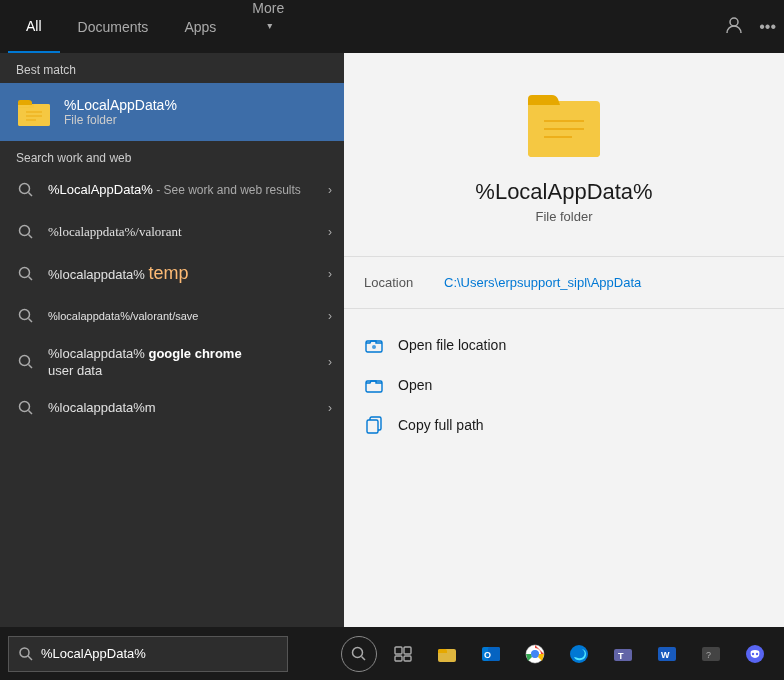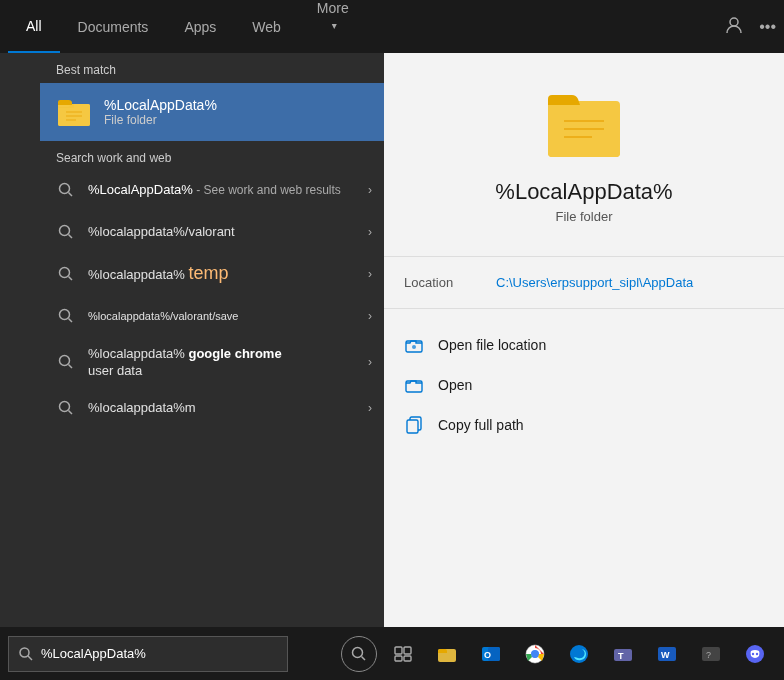--- a/index.html
+++ b/index.html
@@ -47,21 +47,20 @@
     .nav-icon {
       color: #aaa;
       font-size: 16px;
       cursor: pointer;
     }
 
     
     .main {
       display: flex;
       height: calc(680px - 53px - 53px);
-      padding-left: 40px;
     }
 
     
     .left-panel {
       width: 344px;
       background: #2d2d2d;
       display: flex;
       flex-direction: column;
       overflow-y: auto;
     }
@@ -170,21 +169,20 @@
       height: 1px;
       background: #ddd;
       margin: 8px 0;
     }
 
     .location-row {
       display: flex;
       align-items: flex-end;
       width: 100%;
       padding: 10px 20px;
-      gap: 12px;
     }
     .location-label {
       color: #555;
       font-size: 13px;
       min-width: 80px;
     }
     .location-value {
       color: #0078d4;
       font-size: 13px;
       text-decoration: none;
@@ -286,23 +284,20 @@
   <div class="nav-tabs">
     <div class="nav-tab active">
       <span>All</span>
     </div>
     <div class="nav-tab">
       <span>Documents</span>
     </div>
     <div class="nav-tab">
       <span>Apps</span>
     </div>
-    <div class="nav-tab">
-      <span>Web</span>
-    </div>
     <div class="nav-tab nav-tab-more">
       <span>More</span>
       <span style="font-size:10px; margin-left:3px;">▾</span>
     </div>
   </div>
   <div class="nav-right">
     <span class="nav-icon">
       <svg width="18" height="18" viewBox="0 0 18 18" fill="none">
         <circle cx="9" cy="6" r="4" stroke="#aaa" stroke-width="1.5"></circle>
         <path d="M2 17c0-3.866 3.134-7 7-7s7 3.134 7 7" stroke="#aaa" stroke-width="1.5"></path>
@@ -354,21 +349,21 @@
     </div>
 
     <div class="search-result-item">
       <div class="search-result-icon">
         <svg width="16" height="16" viewBox="0 0 16 16">
           <circle cx="6.5" cy="6.5" r="5" stroke="#aaa" stroke-width="1.5" fill="none"></circle>
           <line x1="10.5" y1="10.5" x2="14" y2="14" stroke="#aaa" stroke-width="1.5"></line>
         </svg>
       </div>
       <div class="search-result-text">
-        <span style="color:#e0e0e0; font-size:13px;">%localappdata%/valorant</span>
+        <span style="color:#e0e0e0; font-size:13px;font-family:Liberation Serif, serif;">%localappdata%/valorant</span>
       </div>
       <span class="chevron-right">›</span>
     </div>
 
     <div class="search-result-item">
       <div class="search-result-icon">
         <svg width="16" height="16" viewBox="0 0 16 16">
           <circle cx="6.5" cy="6.5" r="5" stroke="#aaa" stroke-width="1.5" fill="none"></circle>
           <line x1="10.5" y1="10.5" x2="14" y2="14" stroke="#aaa" stroke-width="1.5"></line>
         </svg>

